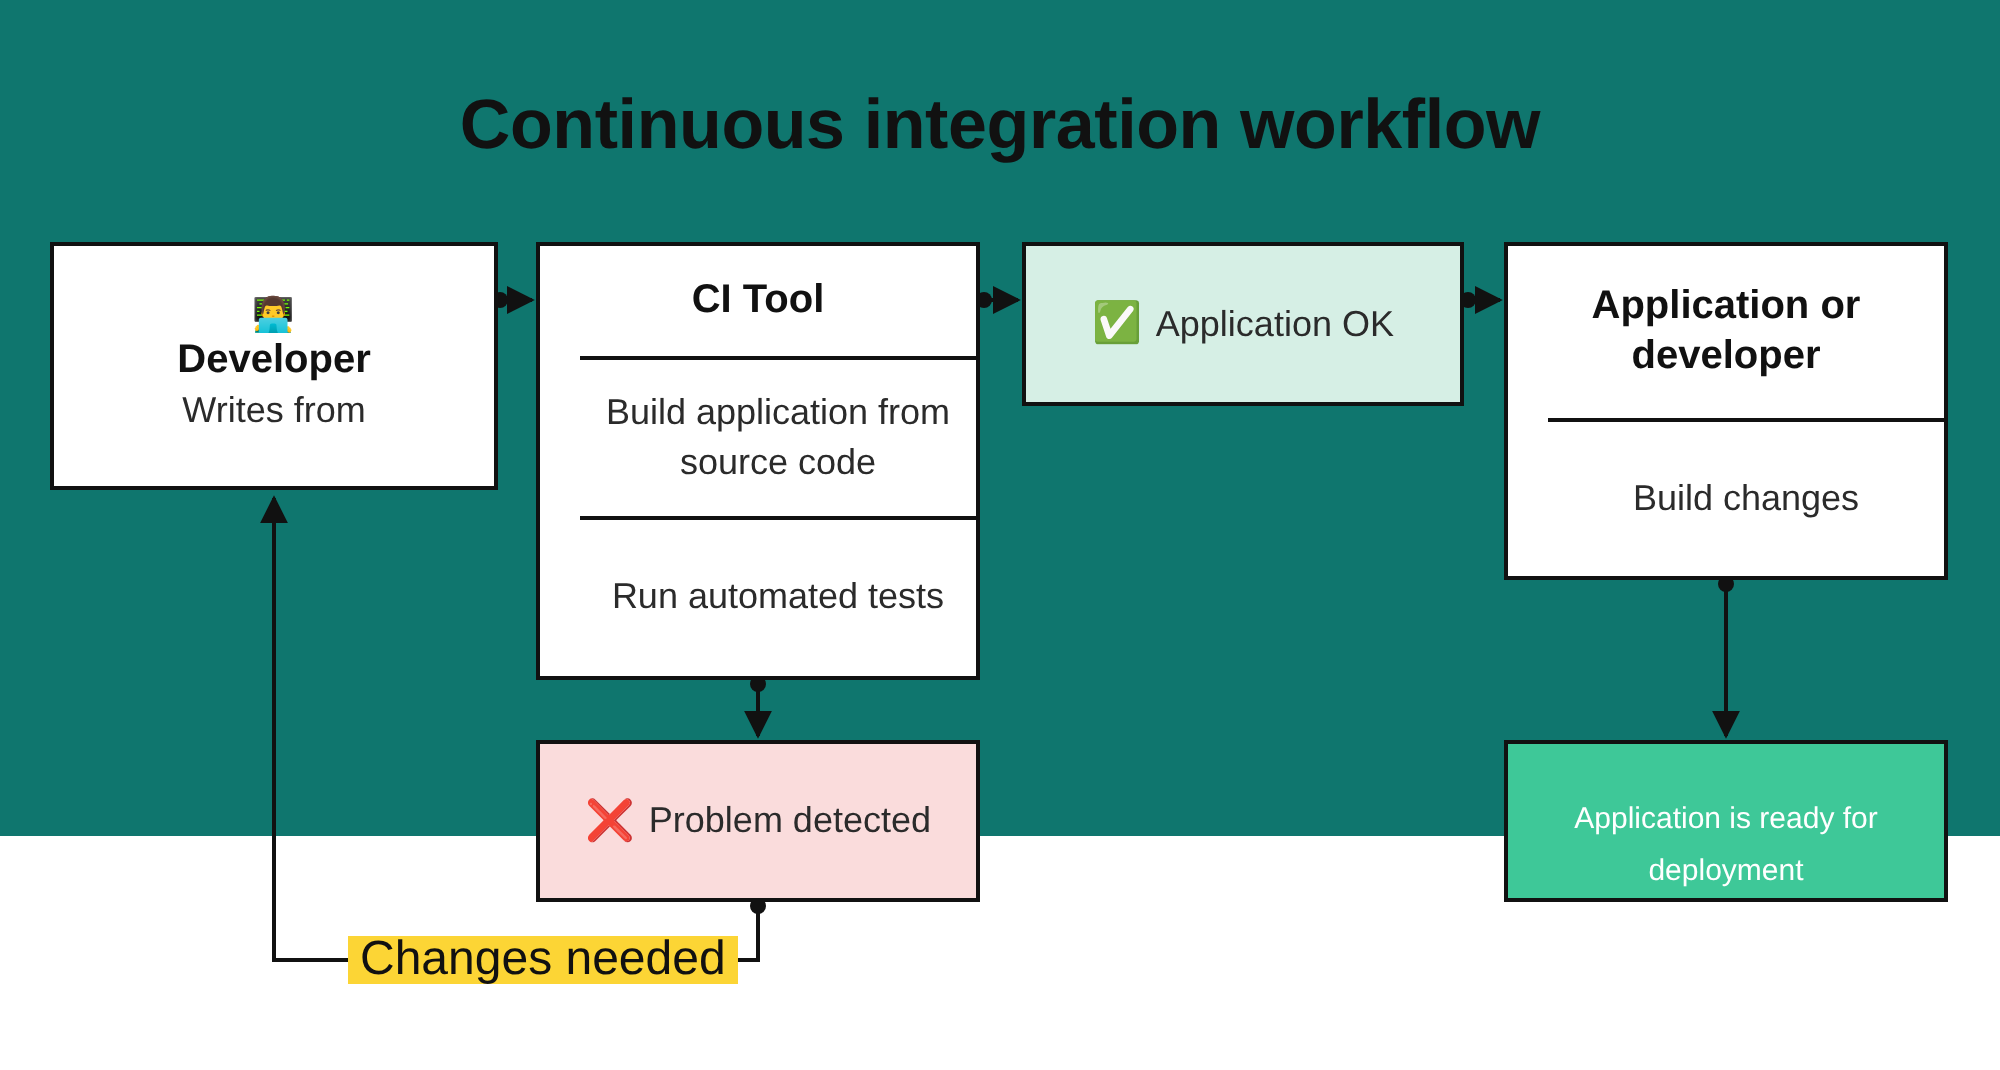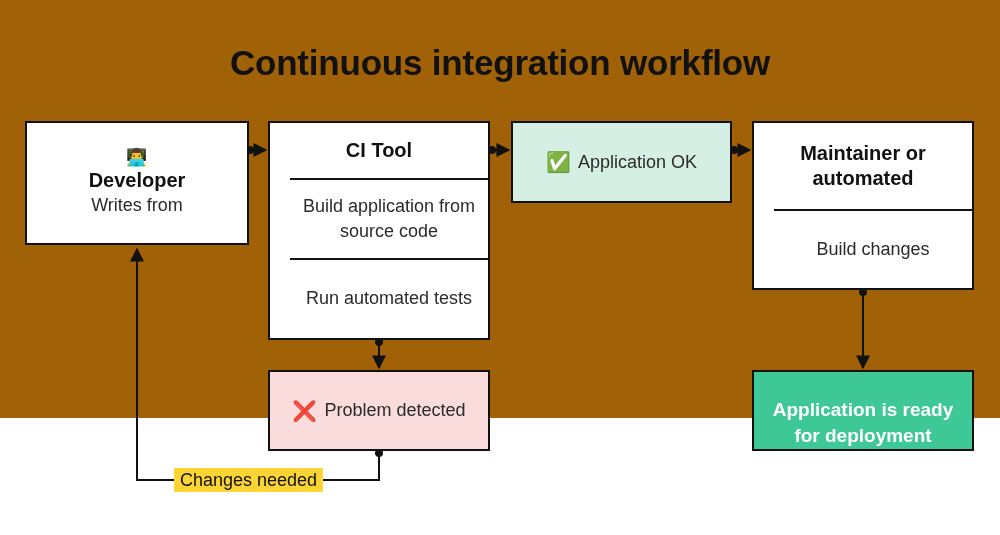--- a/index.html
+++ b/index.html
@@ -9,21 +9,21 @@
   body {
     width: 1000px;
     height: 535px;
     overflow: hidden;
     font-family: "Liberation Sans", sans-serif;
   }
   #canvas {
     position: relative;
     width: 1000px;
     height: 418px;
-    background: #a16207;
+    background: #0f766e;
   }
   #title {
     position: absolute;
     left: 0;
     top: 41px;
     width: 1000px;
     text-align: center;
     font-size: 35px;
     font-weight: bold;
     color: #111111;
@@ -89,39 +89,39 @@
   #node-maintainer .cell:nth-child(2) { height: 80px; }
 
   .inline-row {
     display: flex;
     align-items: center;
     justify-content: center;
     gap: 7px;
   }
   .inline-row .emoji { margin-bottom: 0; font-size: 20px; line-height: 22px; }
   .deploy-text {
-    font-size: 19px;
-    font-weight: bold;
+    font-size: 15px;
+    font-weight: normal;
     color: #FFFFFF;
     line-height: 26px;
     margin-top: 24px;
   }
 
   
   #wires {
     position: absolute;
     left: 0; top: 0;
     width: 1000px; height: 535px;
     pointer-events: none;
   }
   #label-changes {
     position: absolute;
     left: 174px;
     top: 468px;
-    font-size: 18px;
+    font-size: 24px;
     color: #111111;
     line-height: 24px;
     background: #FCD535;
     padding: 0 6px;
     white-space: nowrap;
   }
 </style>
 </head>
 <body>
 
@@ -191,21 +191,21 @@
     <div class="cell" style="height:78px">
       <span class="inline-row">
         <span class="emoji">✅</span>
         <span class="cell-body">Application OK</span>
       </span>
     </div>
   </div>
 
   <div class="node" id="node-maintainer">
     <div class="cell">
-      <span class="cell-head">Maintainer or automated</span>
+      <span class="cell-head">Application or developer</span>
     </div>
     <div class="cell">
       <span class="cell-body">Build changes</span>
     </div>
   </div>
 
   <div class="node" id="node-problem">
     <div class="cell" style="height:77px">
       <span class="inline-row">
         <span class="emoji">❌</span>

